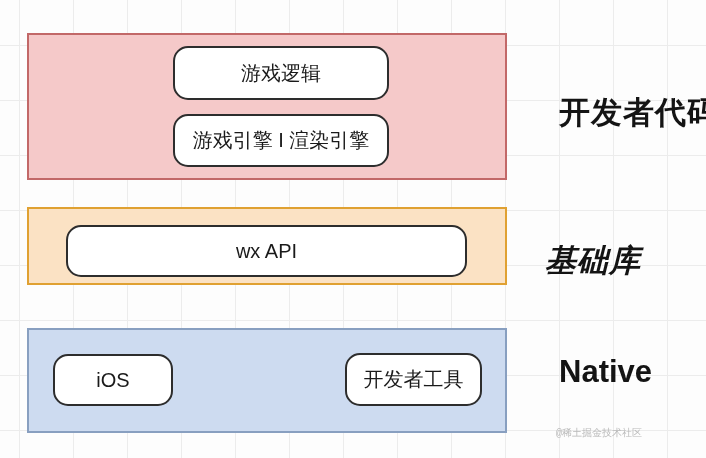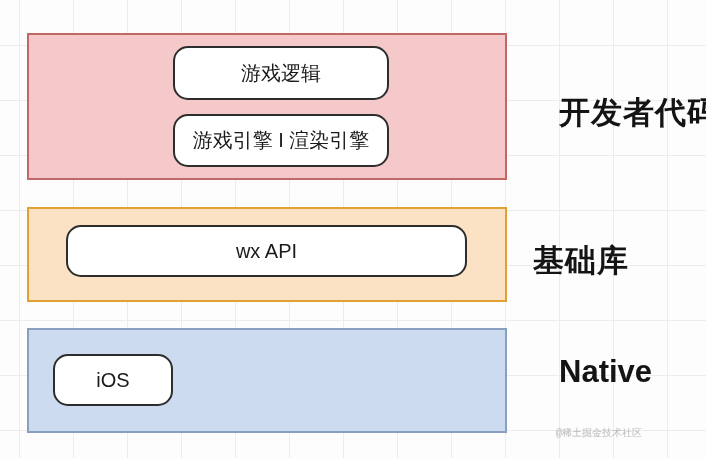--- a/index.html
+++ b/index.html
@@ -19,21 +19,21 @@
     background-position: 19px 45px;
   }
 
   .layer {
     position: absolute;
     left: 27px;
     width: 480px;
     border: 2px solid;
   }
   .layer-dev    { top: 33px;  height: 147px; }
-  .layer-base   { top: 207px; height: 95px;  }
+  .layer-base   { top: 207px; height: 78px;  }
   .layer-native { top: 328px; height: 105px; }
 
   .wbox {
     position: absolute;
     background: #ffffff;
     border: 2px solid #2d2d2d;
     border-radius: 15px;
     display: flex;
     align-items: center;
     justify-content: center;
@@ -56,21 +56,21 @@
 
   .side-label {
     position: absolute;
     font-size: 31px;
     font-weight: 700;
     color: #141414;
     letter-spacing: 1px;
     white-space: nowrap;
   }
   .label-dev    { left: 559px; top: 92px;  }
-  .label-base   { left: 533px; top: 240px; }
+  .label-base   { left: 545px; top: 240px; font-style: italic; }
   .label-native { left: 559px; top: 354px; letter-spacing: 0; }
 
   .watermark {
     position: absolute;
     left: 556px;
     top: 426px;
     font-size: 10px;
     color: #b9b9b9;
     white-space: nowrap;
     font-family: Liberation Mono, monospace;
@@ -93,20 +93,23 @@
   <div class="layer layer-base" style="background-color: rgb(251, 226, 196); border-color: rgb(224, 161, 50);">
     <div class="wbox box-wx-api">
       <span>wx API</span>
     </div>
   </div>
 
   <div class="layer layer-native" style="background-color: rgb(205, 219, 240); border-color: rgb(136, 159, 192);">
     <div class="wbox box-ios">
       <span>iOS</span>
     </div>
+    <div class="wbox box-devtools">
+      <span>开发者工具</span>
+    </div>
   </div>
 
   <div class="side-label label-dev">开发者代码</div>
   <div class="side-label label-base">基础库</div>
   <div class="side-label label-native">Native</div>
 
   <div class="watermark">@稀土掘金技术社区</div>
 
 </div>
 

